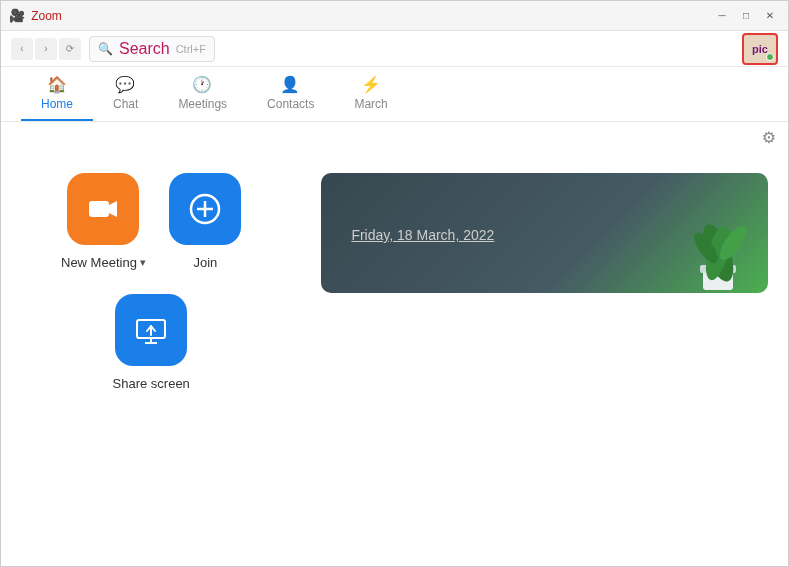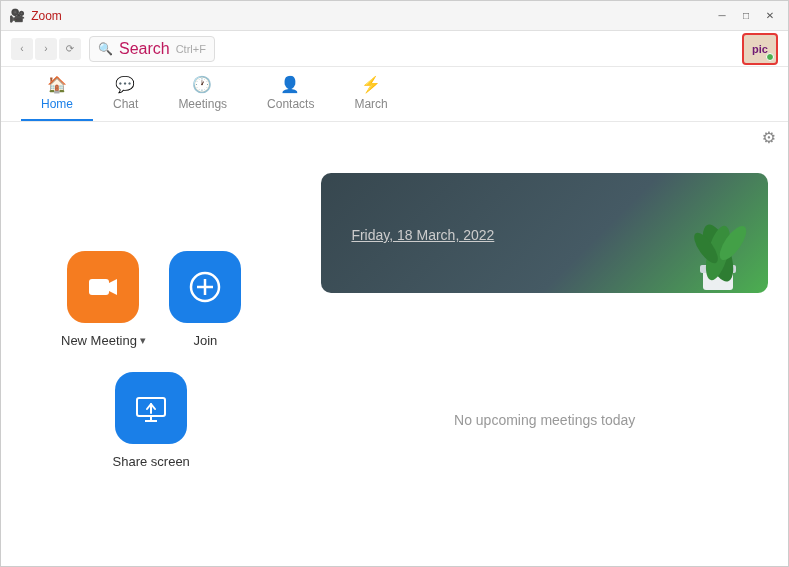--- a/index.html
+++ b/index.html
@@ -198,21 +198,20 @@
       flex: 1;
       background: #fff;
       overflow: hidden;
     }
 
     
     .action-panel {
       display: flex;
       flex-direction: column;
       align-items: center;
-      justify-content: center;
       padding: 20px 60px;
       gap: 24px;
       flex-shrink: 0;
     }
 
     .action-row {
       display: flex;
       gap: 24px;
     }
 
@@ -432,19 +431,16 @@
           <rect x="25" y="65" width="30" height="22" rx="3" fill="#eceff1"></rect>
           <rect x="22" y="62" width="36" height="8" rx="2" fill="#cfd8dc"></rect>
 
           <ellipse cx="40" cy="50" rx="12" ry="30" fill="#2e7d32" transform="rotate(-20 40 50)"></ellipse>
           <ellipse cx="40" cy="50" rx="10" ry="28" fill="#388e3c" transform="rotate(15 40 50)"></ellipse>
           <ellipse cx="55" cy="40" rx="8" ry="20" fill="#43a047" transform="rotate(35 55 40)"></ellipse>
           <ellipse cx="28" cy="45" rx="7" ry="18" fill="#2e7d32" transform="rotate(-35 28 45)"></ellipse>
         </svg>
       </div>
 
-      <div class="meetings-section">
-        <span>No upcoming meetings today</span>
-      </div>
 
     </div>
   </div>
 </div>
 
 </body></html>

